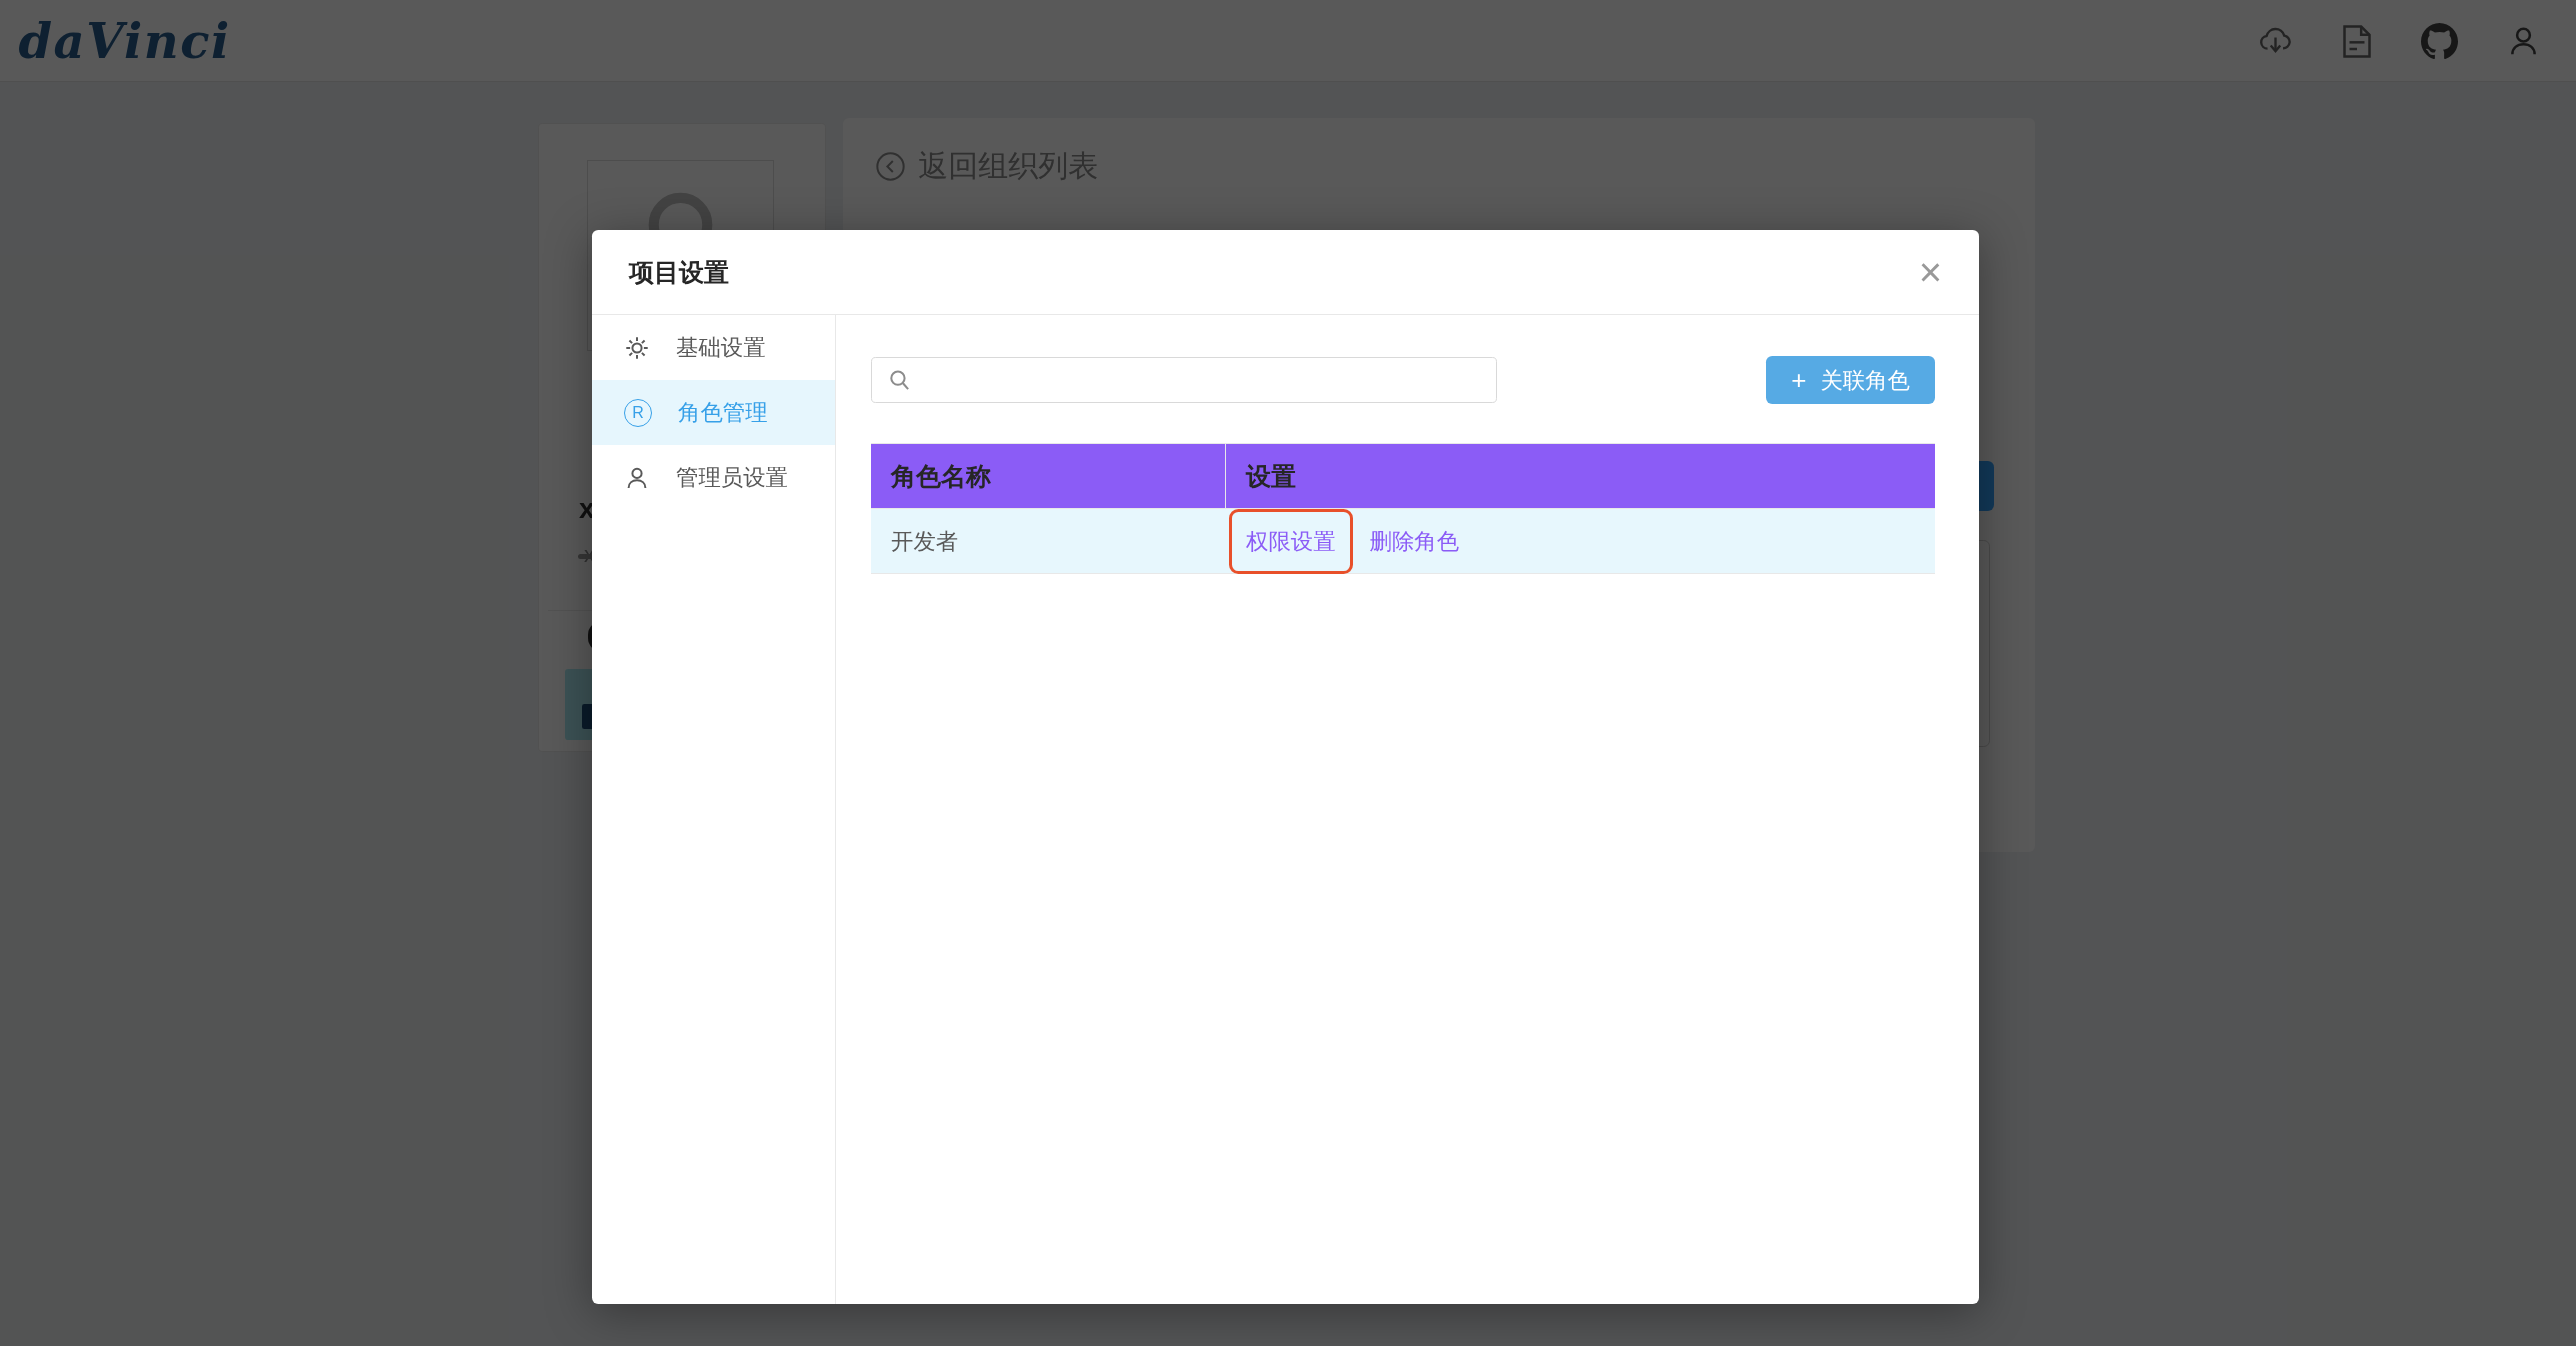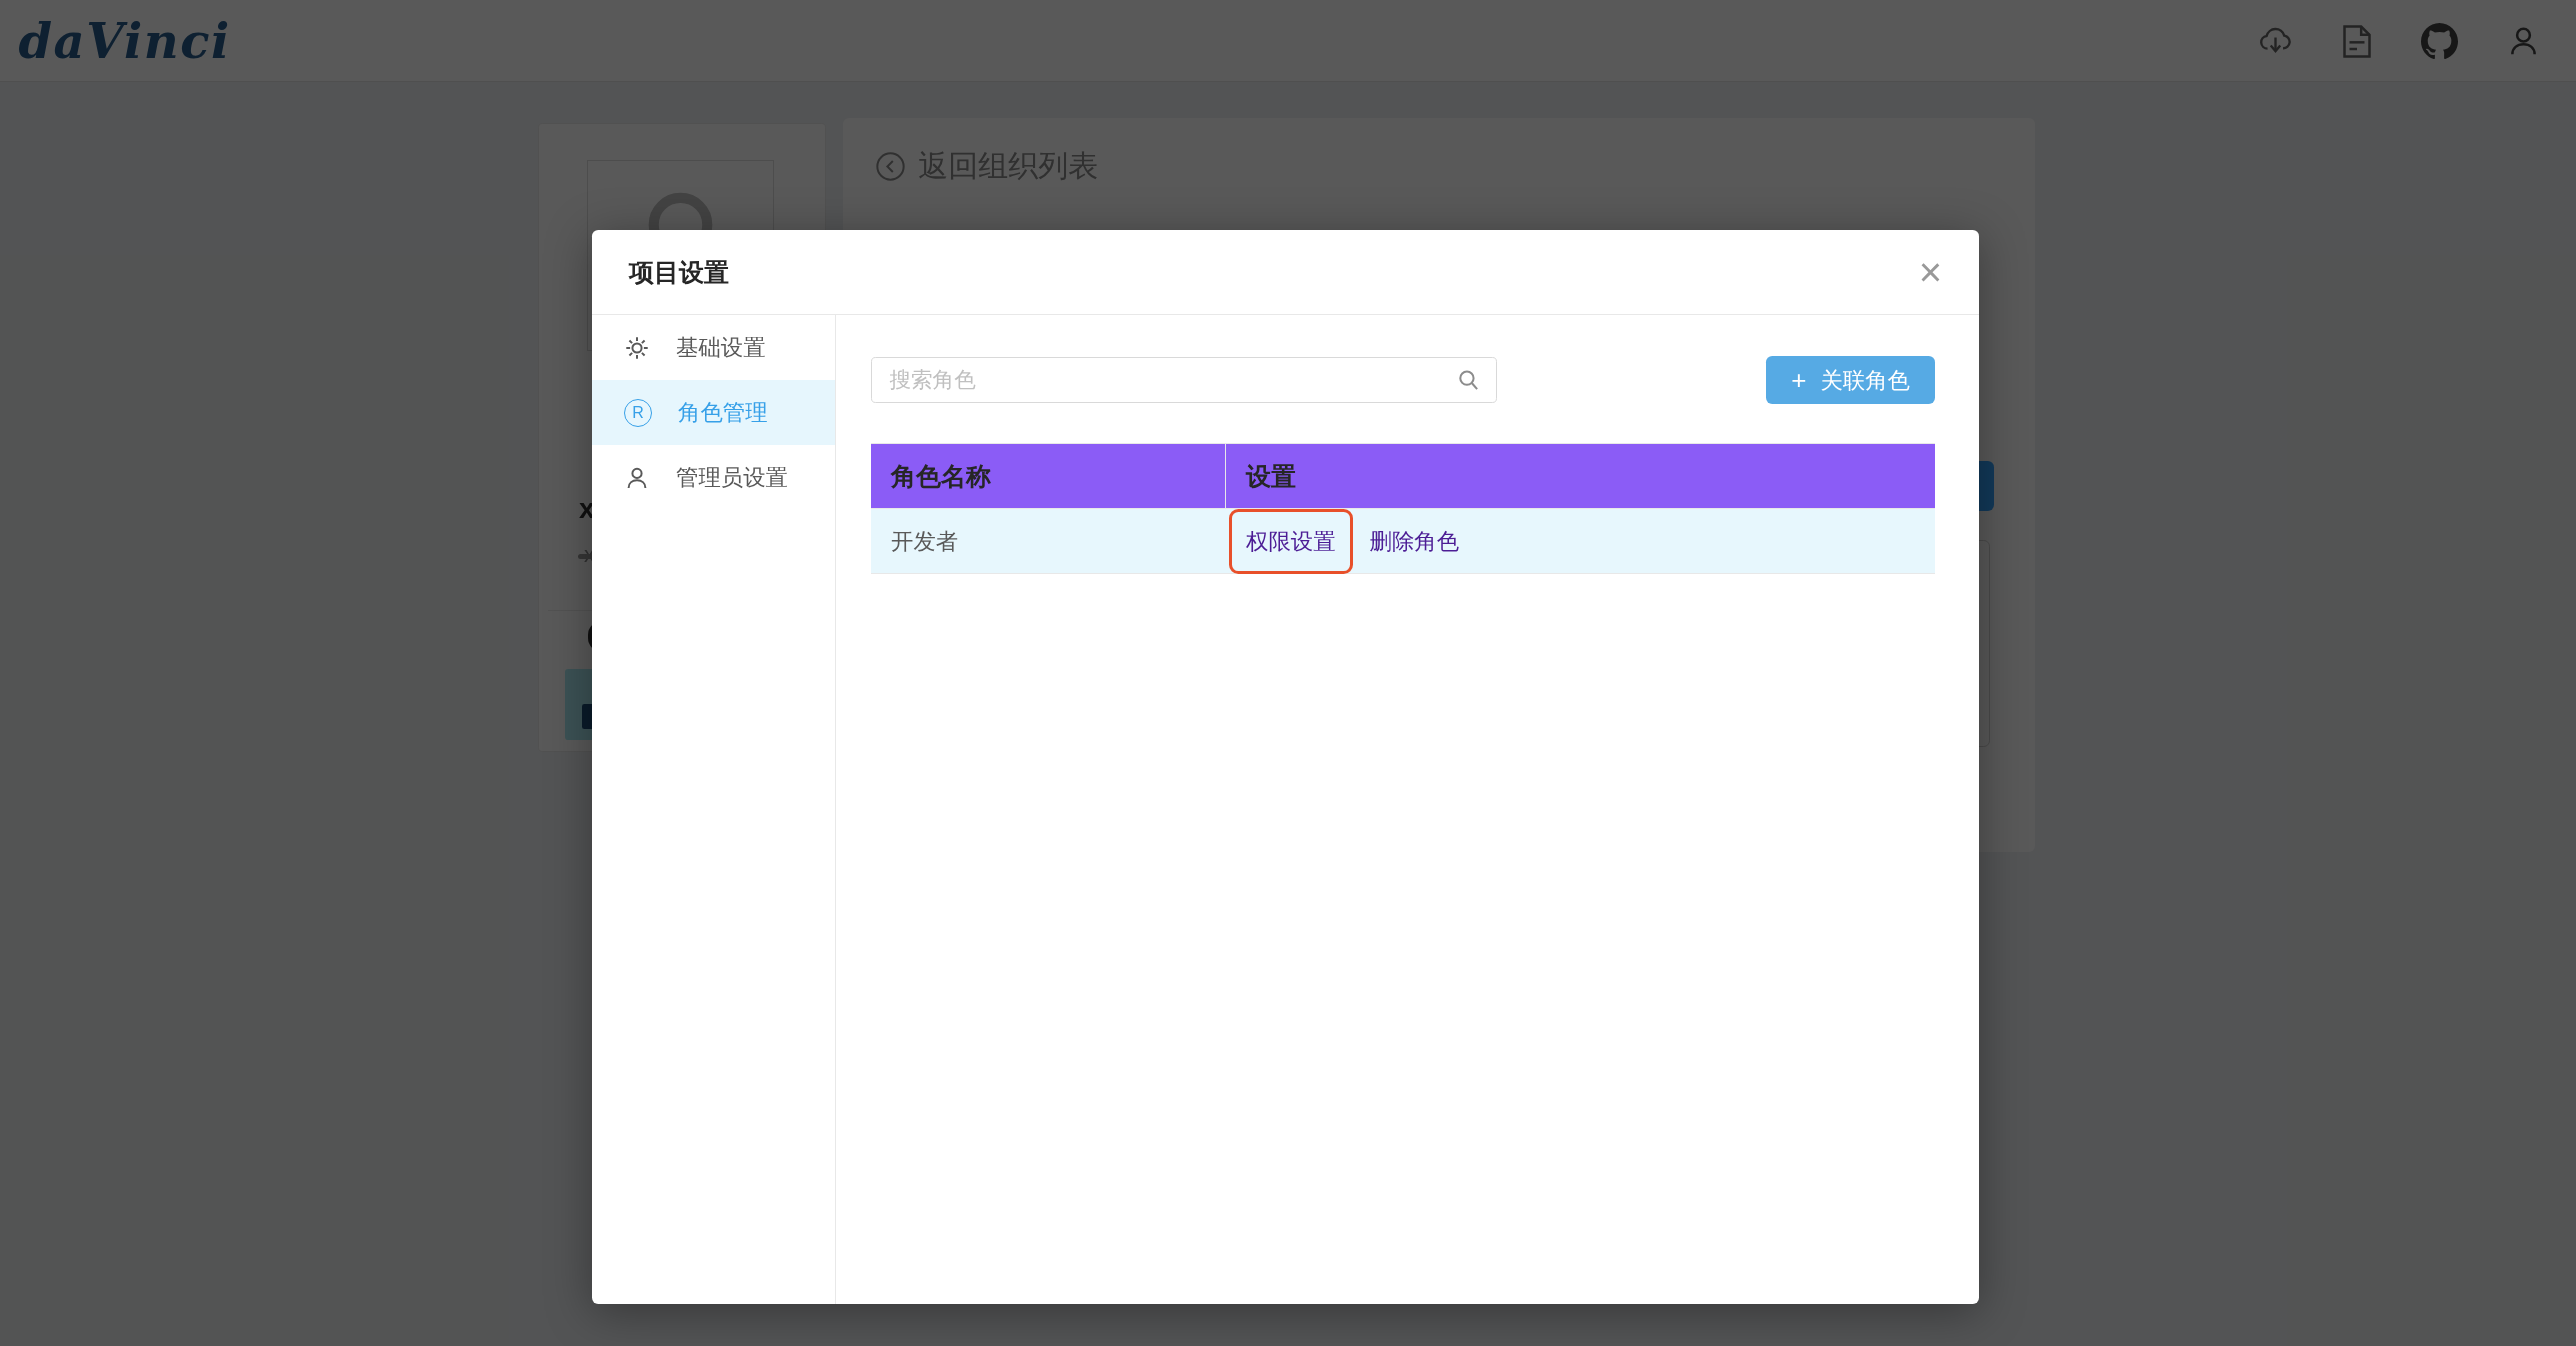--- a/index.html
+++ b/index.html
@@ -100,21 +100,21 @@
   .th{display:flex;align-items:center;padding-left:20px;box-sizing:border-box;}
   .th-name{width:355px;border-right:0.8px solid #e8e8e8;}
   .th-settings{flex:1;}
   .trow{
     display:flex;height:65px;background:#e7f7fd;border-bottom:0.8px solid #e8e8e8;
     box-sizing:border-box;font-size:22.4px;align-items:center;text-align:right;
   }
   .td{display:flex;align-items:center;padding-left:20px;box-sizing:border-box;}
   .td-name{width:355px;color:#595959;}
   .td-actions{flex:1;gap:17px;}
-  .link{color:#4c1d95;cursor:pointer;text-decoration:none;}
+  .link{color:#8b5cf6;cursor:pointer;text-decoration:none;}
   .annotation-box{
     border:3.1px solid #e8502a;border-radius:9.3px;
     padding:14px 14px;margin-left:-17px;
     display:inline-flex;align-items:center;
   }
 </style>
 </head>
 <body>
 
 <div class="navbar">
@@ -202,21 +202,20 @@
         <svg width="26" height="26" viewBox="0 0 34 34" fill="none" stroke="#595959" stroke-width="2.6">
           <circle cx="17" cy="11" r="6"></circle>
           <path d="M6 30c0-6.5 5-10 11-10s11 3.5 11 10"></path>
         </svg>
         <span>管理员设置</span>
       </div>
     </div>
     <div class="modal-content">
       <div class="toolbar">
         <div class="search-box">
-          <input type="text" placeholder="搜索角色" style="">
           <svg width="25" height="25" viewBox="0 0 32 32" fill="none" stroke="#8c8c8c" stroke-width="2.6">
             <circle cx="14" cy="13" r="8.5"></circle>
             <line x1="20.5" y1="19.5" x2="27" y2="27"></line>
           </svg>
         </div>
         <button class="add-btn">
           <span class="plus">+</span>
           <span>关联角色</span>
         </button>
       </div>

